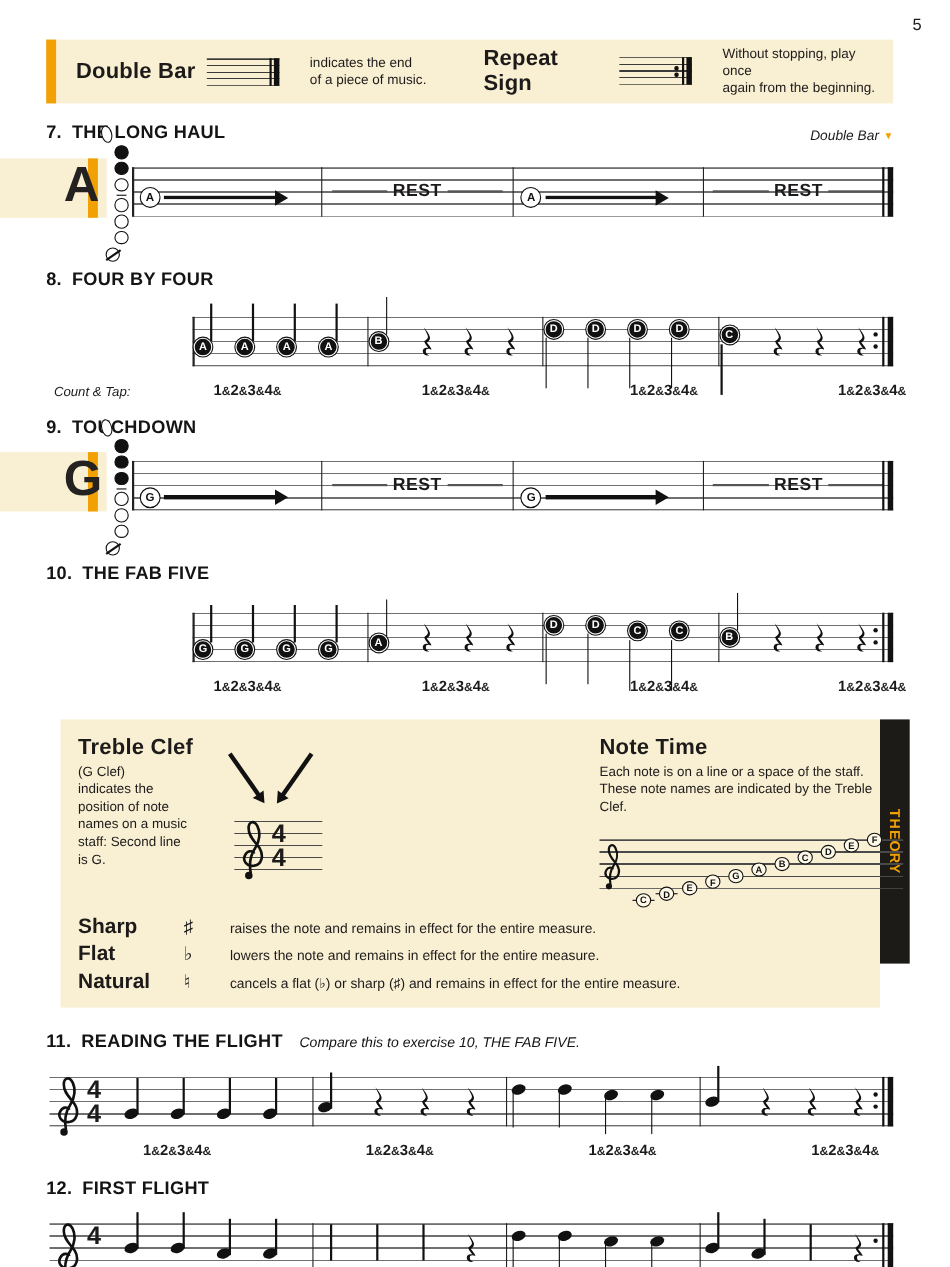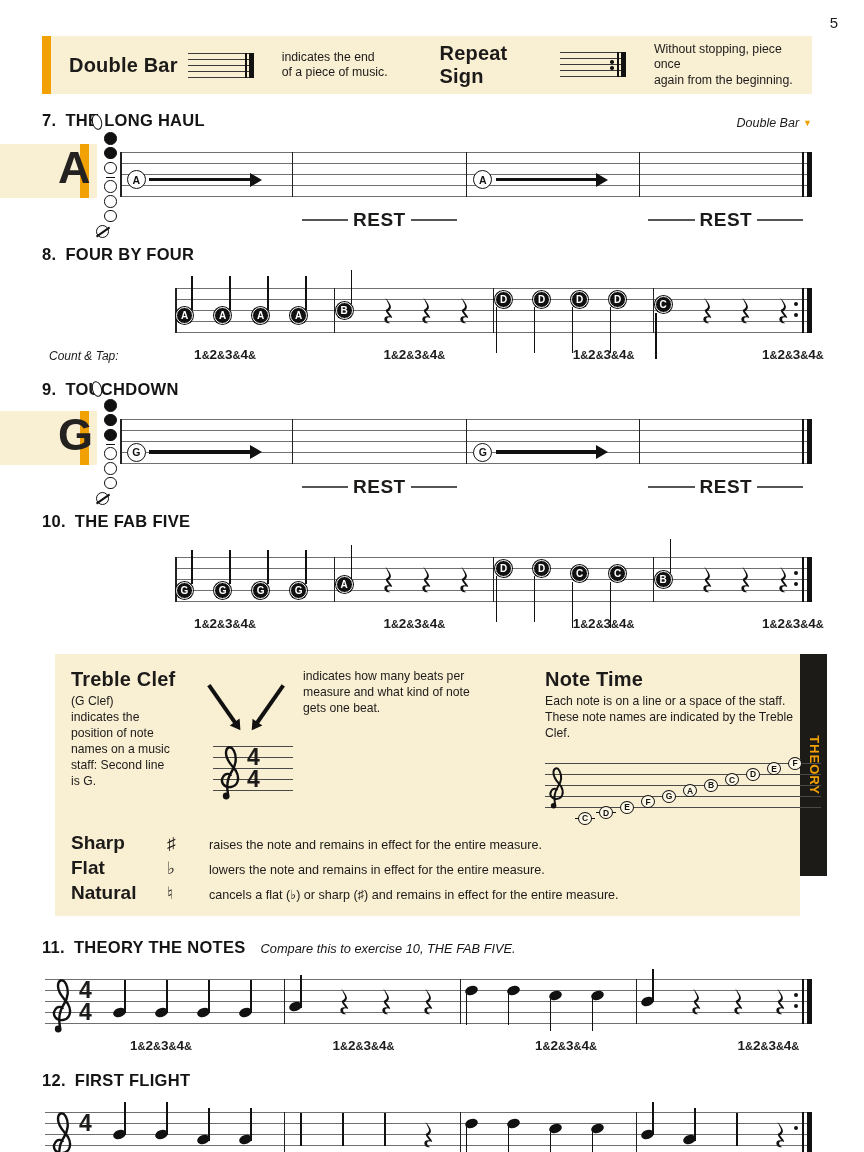--- a/index.html
+++ b/index.html
@@ -37,21 +37,21 @@
   .m-area { position:relative; flex:1; display:flex; height:45px; }
   .measure { position:relative; flex:1; border-right:1.6px solid #222; height:45px; }
   .measure.last { border-right:none; }
   .endbar { position:absolute; right:0; top:0; bottom:0; width:18px; }
   .endbar .thin { position:absolute; right:8px; top:0; bottom:0; width:1.6px; background:#111; }
   .endbar .thick { position:absolute; right:0; top:0; bottom:0; width:5.5px; background:#111; }
   .endbar .dot { position:absolute; right:14px; width:4px; height:4px; border-radius:50%; background:#111; }
   .endbar .rd1 { top:13.5px; } .endbar .rd2 { top:24.5px; }
 
   .rest-label { position:absolute; left:5%; right:5%; display:flex; align-items:center; gap:5px;
-                font-weight:800; font-size:19px; letter-spacing:.5px; top:13px;margin-top:44px; }
+                font-weight:800; font-size:16px; letter-spacing:.5px; top:13px; }
   .rest-label::before, .rest-label::after { content:''; flex:1; height:1.4px; background:#555; }
 
   .holdnote { position:absolute; width:19px; height:19px; border:1.7px solid #111; border-radius:50%;
               background:#fff; color:#111; font-weight:800; font-size:10.5px; display:flex;
               align-items:center; justify-content:center; }
   .arrow { position:absolute; height:3.6px; background:#111; }
   .arrow::after { content:''; position:absolute; right:-11px; top:-5.2px; border-left:12px solid #111;
                   border-top:7px solid transparent; border-bottom:7px solid transparent; }
 
   .lnote { position:absolute; width:0; height:0; }
@@ -147,21 +147,21 @@
 of a piece of music.</span>
       </div>
       <div class="info-item">
         <span class="info-term">Repeat Sign</span>
         <span class="mini-staff">
             <span class="dot d1"></span>
             <span class="dot d2"></span>
             <span class="thin"></span>
             <span class="thick"></span>
           </span>
-        <span class="info-desc">Without stopping, piece once
+        <span class="info-desc">Without stopping, play once
 again from the beginning.</span>
       </div>
     </section>
 
     <h2 class="ex-head">
       <span>7.</span>
       <span>THE LONG HAUL</span>
     </h2>
     <div class="tagline" style="margin-top:-14px;">
       <em>Double Bar</em><span class="tag-tri">▼</span>
@@ -523,23 +523,20 @@
               <path fill="none" stroke="#111" stroke-width="2.4" d="M13 62 C11 52 13 45 17 39 C21 33 22 25 19 19 C16 13 11 15 11 21 C11 29 17 33 21 39 C25 46 23 54 16 55 C9 56 5 50 8 45 C10 41 15 41 16 44"></path>
               <circle cx="11.2" cy="64" r="3.4" fill="#111"></circle>
             </svg>
             <div class="timesig">
               <span>4</span>
               <span>4</span>
             </div>
           </div>
         </div>
         <div class="tcol2">
-          <div class="tcol-body">indicates how many beats per
-measure and what kind of note
-gets one beat.</div>
         </div>
         <div class="tcol3">
           <div class="tcol-title">Note Time</div>
           <div class="tcol-body">Each note is on a line or a space of the staff.
 These note names are indicated by the Treble Clef.</div>
           <div class="nn-staff">
             <svg class="clef-svg" width="20" height="60" viewBox="0 0 26 74" style="top:-8px;left:0;">
               <path fill="none" stroke="#111" stroke-width="2.6" d="M13 62 C11 52 13 45 17 39 C21 33 22 25 19 19 C16 13 11 15 11 21 C11 29 17 33 21 39 C25 46 23 54 16 55 C9 56 5 50 8 45 C10 41 15 41 16 44"></path>
               <circle cx="11.2" cy="64" r="3.6" fill="#111"></circle>
             </svg>
@@ -573,21 +570,21 @@
         <div class="acc-row">
           <span class="acc-name">Natural</span>
           <span class="acc-sym">♮</span>
           <span class="acc-desc">cancels a flat (♭) or sharp (♯) and remains in effect for the entire measure.</span>
         </div>
       </div>
     </section>
 
     <h2 class="ex-head" style="margin-top:22px;">
       <span>11.</span>
-      <span>THEORY THE NOTES</span>
+      <span>READING THE FLIGHT</span>
       <span class="ex-note">Compare this to exercise 10, THE FAB FIVE.</span>
     </h2>
     <div style="margin:22px 0 0 3px;" class="staff">
         <div class="clef-block">
           <svg class="clef-svg" width="26" height="74" viewBox="0 0 26 74">
               <path fill="none" stroke="#111" stroke-width="2.4" d="M13 62 C11 52 13 45 17 39 C21 33 22 25 19 19 C16 13 11 15 11 21 C11 29 17 33 21 39 C25 46 23 54 16 55 C9 56 5 50 8 45 C10 41 15 41 16 44"></path>
               <circle cx="11.2" cy="64" r="3.4" fill="#111"></circle>
             </svg>
           <div class="timesig">
             <span>4</span>

